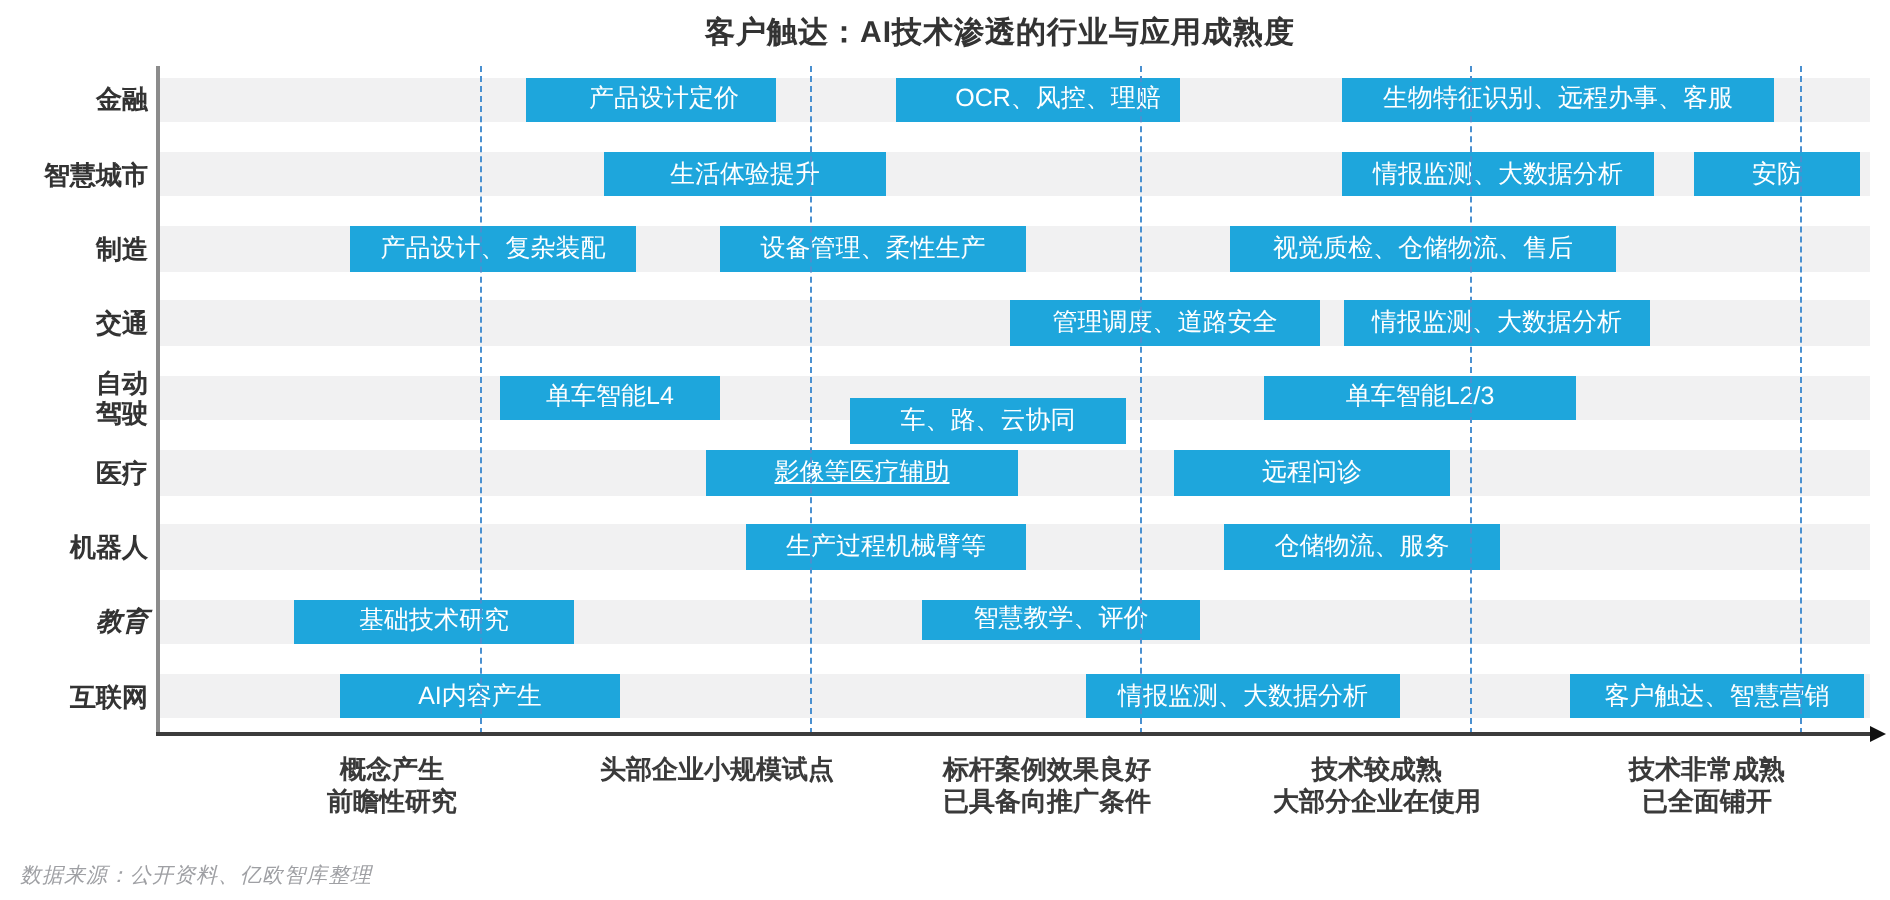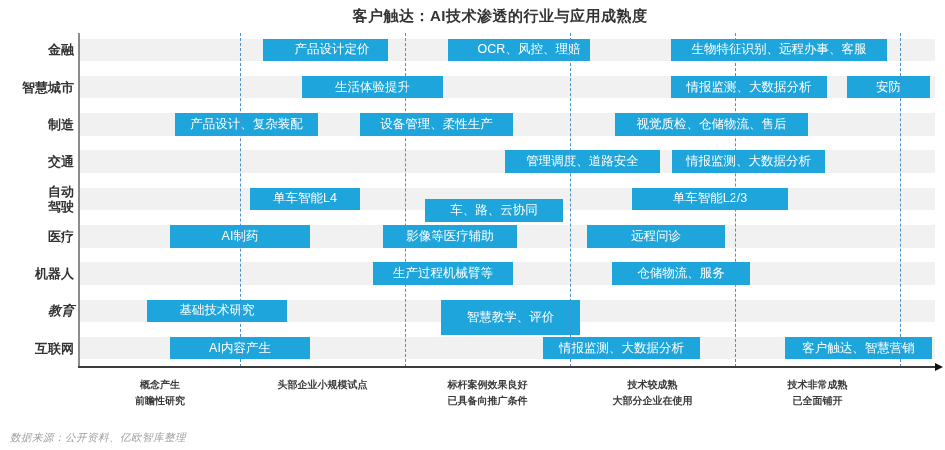--- a/index.html
+++ b/index.html
@@ -35,22 +35,22 @@
     position:absolute; height:2px; background:#3C3C3C;
   }
   .x-arrow {
     position:absolute; width:0; height:0;
     border-left:8px solid #111111;
     border-top:4.5px solid transparent;
     border-bottom:4.5px solid transparent;
   }
   .stage-label {
     position:absolute; transform:translateX(-50%);
-    text-align:center; font-size:10px; font-weight:bold;
-    color:#3A3A3A; line-height:16px; white-space:nowrap;
+    text-align:center; font-size:13px; font-weight:bold;
+    color:#3A3A3A; line-height:16px; white-space:nowrap;margin-left:36px;
   }
   .source-note {
     position:absolute; left:10px; top:431px;
     font-size:10.5px; font-style:italic; color:#9FA0A4;
     letter-spacing:0.5px;
   }
 </style>
 </head>
 <body>
 
@@ -89,35 +89,34 @@
         <div>自动</div>
         <div>驾驶</div>
       </div>
       <div class="bar" style="left: 250px; top: 187.7px; width: 110px; height: 22.5px;">单车智能L4</div>
       <div class="bar" style="left: 425px; top: 199px; width: 138px; height: 22.5px;">车、路、云协同</div>
       <div class="bar" style="left: 632px; top: 187.7px; width: 156px; height: 22.5px;">单车智能L2/3</div>
       <div class="row-band" style="left: 80px; top: 225px; width: 855px; height: 22.5px;"></div>
       <div class="row-label" style="top: 228.75px;">
         <div>医疗</div>
       </div>
-      <div class="bar" style="left: 170px; top: 225px; width: 140px; height: 22.5px;">AI制药</div>
-      <div class="bar" style="left: 383px; top: 225px; width: 134px; height: 22.5px;">影像等医疗辅助</div>
+      <div class="bar" style="left: 353px; top: 225px; width: 156px; height: 22.5px; text-decoration: underline;">影像等医疗辅助</div>
       <div class="bar" style="left: 587px; top: 225px; width: 138px; height: 22.5px;">远程问诊</div>
       <div class="row-band" style="left: 80px; top: 262.3px; width: 855px; height: 22.5px;"></div>
       <div class="row-label" style="top: 266.05px;">
         <div>机器人</div>
       </div>
       <div class="bar" style="left: 373px; top: 262.3px; width: 140px; height: 22.5px;">生产过程机械臂等</div>
       <div class="bar" style="left: 612px; top: 262.3px; width: 138px; height: 22.5px;">仓储物流、服务</div>
       <div class="row-band" style="left: 80px; top: 299.6px; width: 855px; height: 22.5px;"></div>
       <div class="row-label" style="top: 303.35px; font-style: italic;">
         <div>教育</div>
       </div>
       <div class="bar" style="left: 147px; top: 299.6px; width: 140px; height: 22.5px;">基础技术研究</div>
-      <div class="bar" style="left: 441px; top: 299.6px; width: 139px; height: 35px;">智慧教学、评价</div>
+      <div class="bar" style="left: 461px; top: 299.6px; width: 139px; height: 20px;">智慧教学、评价</div>
       <div class="row-band" style="left: 80px; top: 336.9px; width: 855px; height: 22.5px;"></div>
       <div class="row-label" style="top: 340.65px;">
         <div>互联网</div>
       </div>
       <div class="bar" style="left: 170px; top: 336.9px; width: 140px; height: 22.5px;">AI内容产生</div>
       <div class="bar" style="left: 543px; top: 336.9px; width: 157px; height: 22.5px;">情报监测、大数据分析</div>
       <div class="bar" style="left: 785px; top: 336.9px; width: 147px; height: 22.5px;">客户触达、智慧营销</div>
       <div class="dash-line" style="left: 240px; top: 33px; height: 334px;"></div>
       <div class="dash-line" style="left: 405px; top: 33px; height: 334px;"></div>
       <div class="dash-line" style="left: 570px; top: 33px; height: 334px;"></div>

